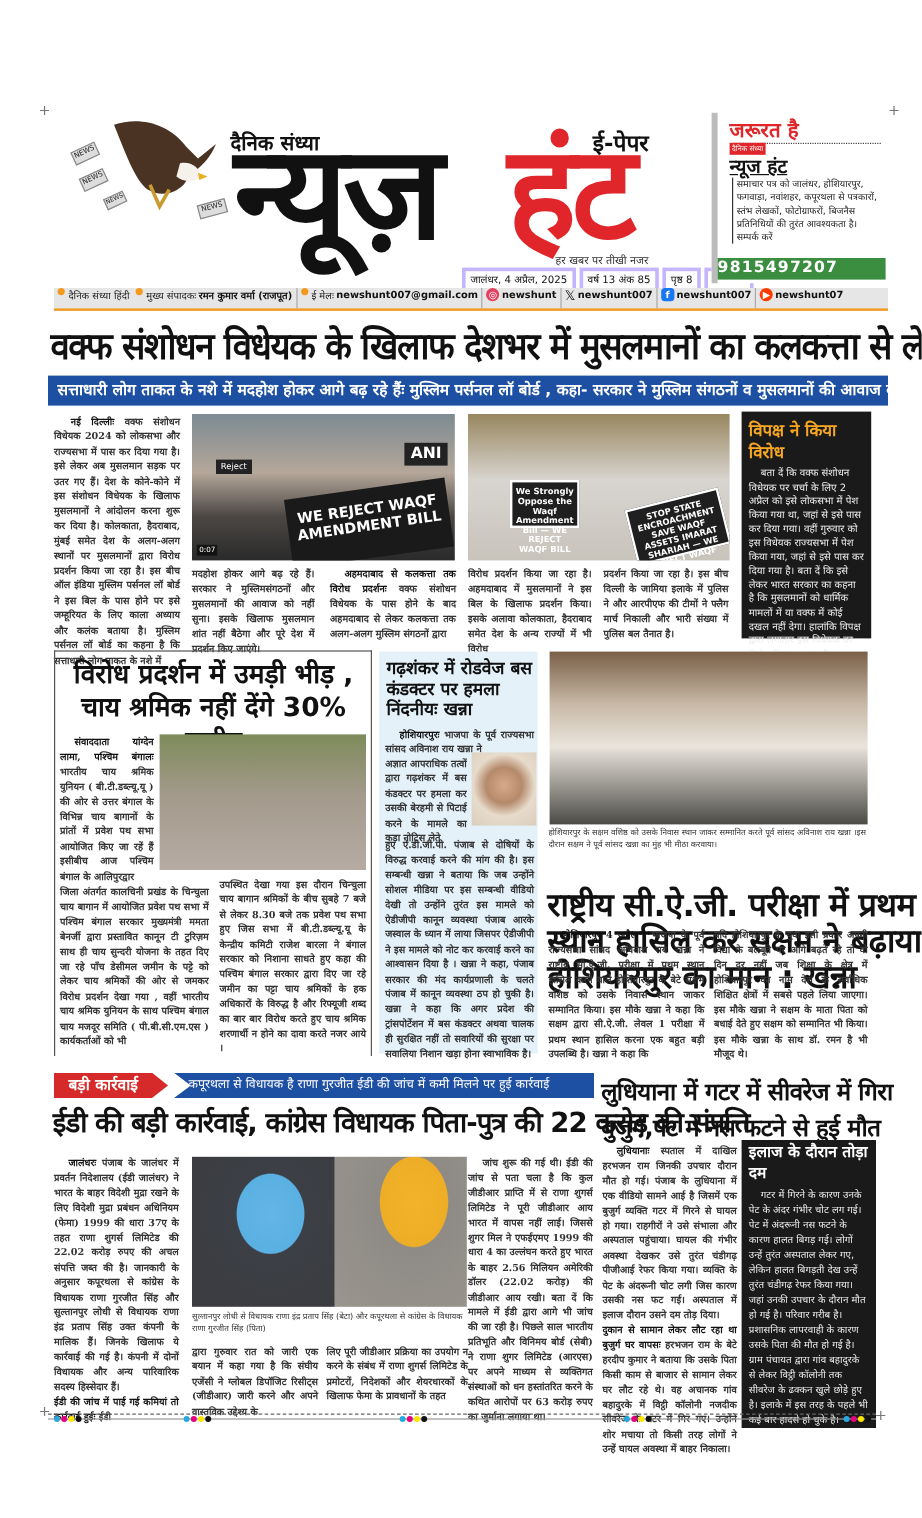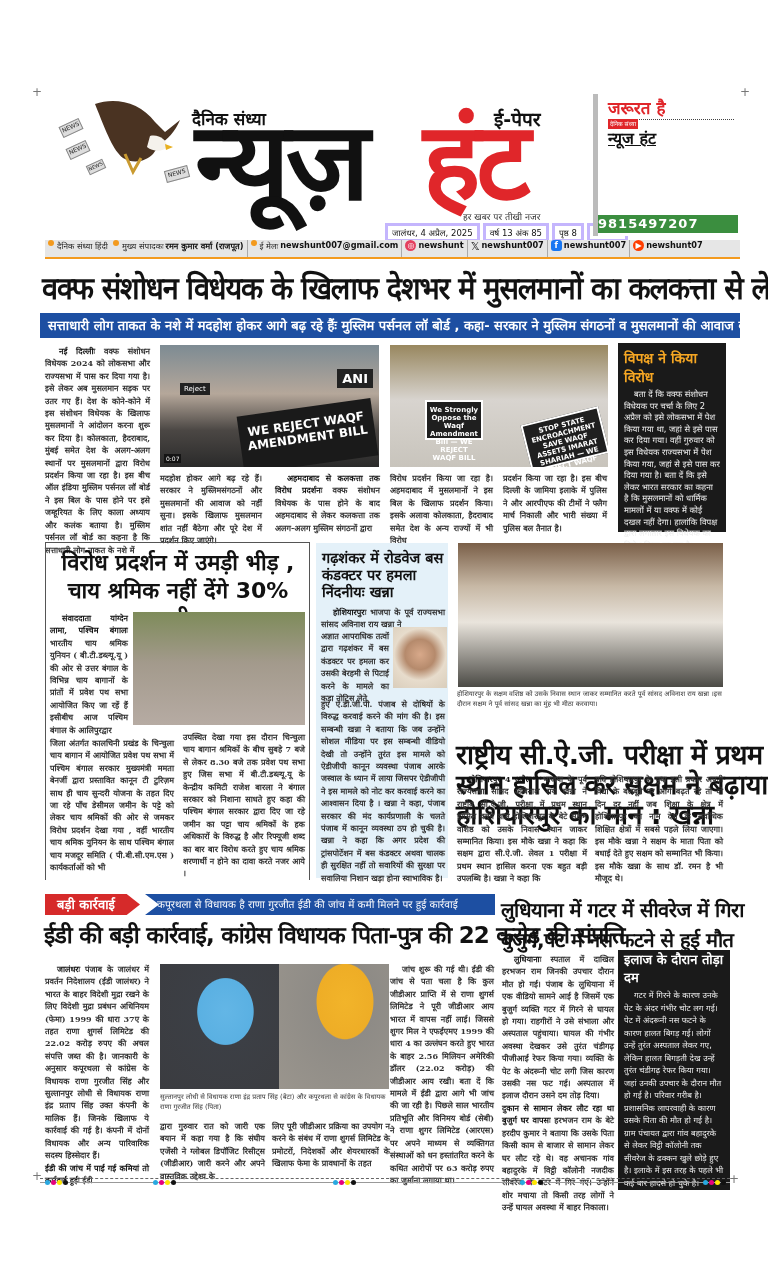--- a/index.html
+++ b/index.html
@@ -119,20 +119,21 @@
   <span>जालंधर, 4 अप्रैल, 2025</span>
   <span>वर्ष 13 अंक 85</span>
   <span>पृष्ठ 8</span>
   <span class="price">₹ 02/-</span>
 </div>
 
 <div class="abs adbox">
   <div class="ad-title">जरूरत है</div>
   <div class="ad-chip">दैनिक संध्या</div>
   <div class="ad-brand">न्यूज हंट</div>
+  <div class="ad-text">समाचार पत्र को जालंधर, होशियारपुर, फगवाड़ा, नवांशहर, कपूरथला से पत्रकारों, स्तंभ लेखकों, फोटोग्राफरों, बिजनैस प्रतिनिधियों की तुरंत आवश्यकता है। सम्पर्क करें</div>
   <div class="ad-phone">9815497207</div>
 </div>
 
 <div class="abs infobar">
   <div class="seg">
     <span class="dot"></span>
     <span>दैनिक संध्या हिंदी</span>
     <span class="dot" style="margin-left:3px"></span>
     <span>मुख्य संपादकः</span>
     <b>रमन कुमार वर्मा (राजपूत)</b>

